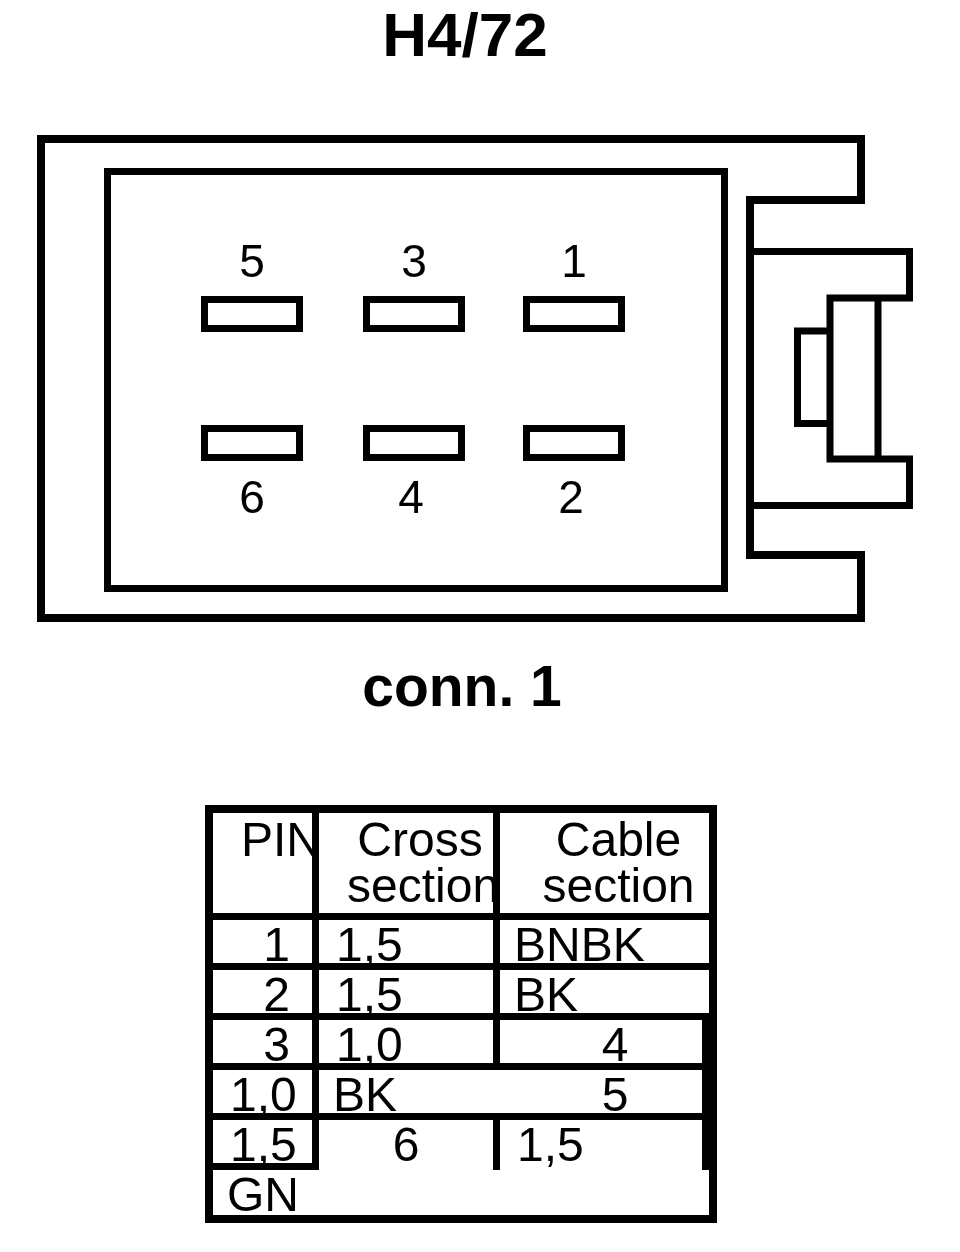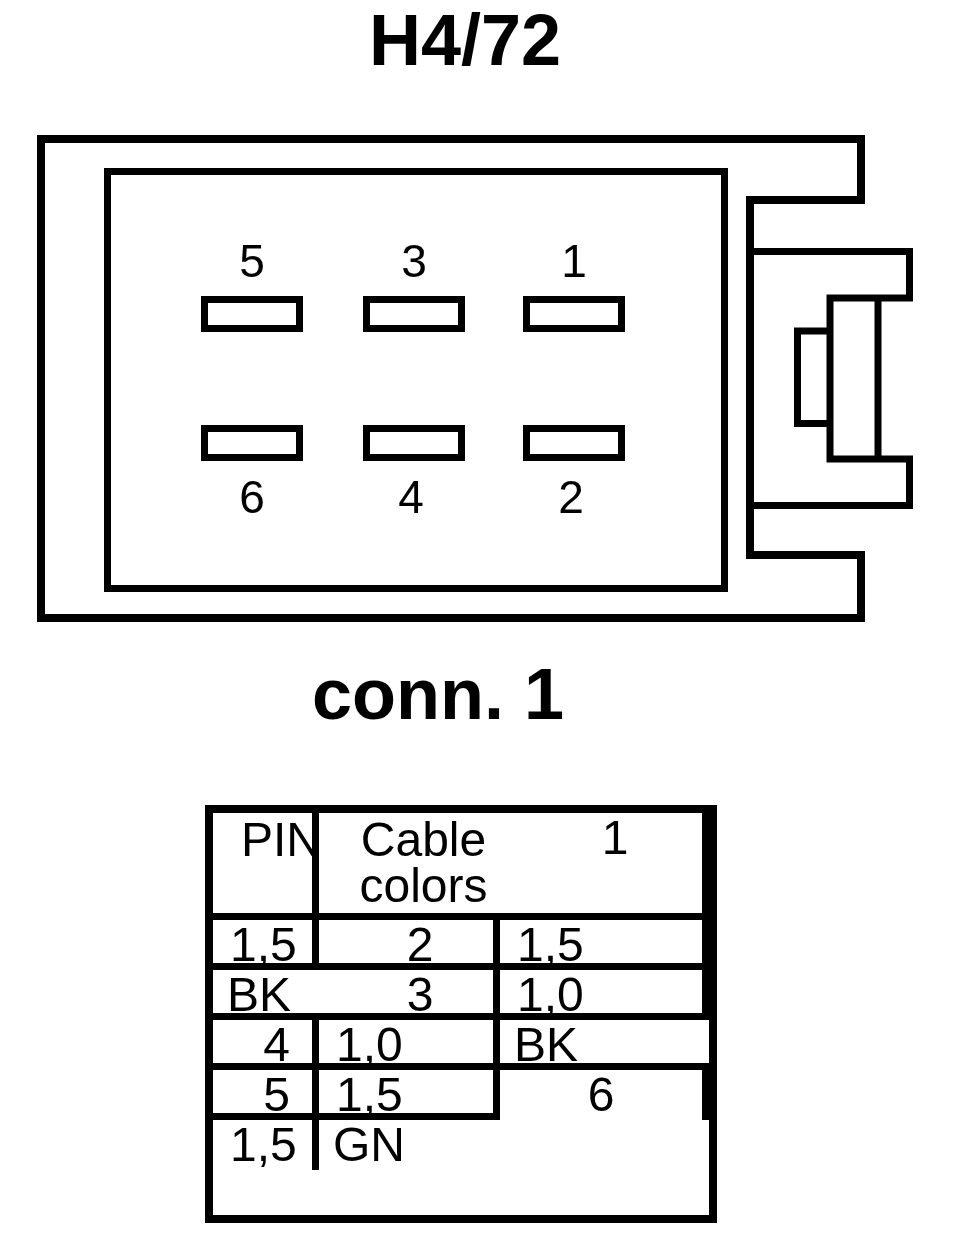--- a/index.html
+++ b/index.html
@@ -15,21 +15,21 @@
     font-family: "Liberation Sans", "DejaVu Sans", sans-serif;
     color: #000000;
     overflow: hidden;
   }
   .abs { position: absolute; }
 
   #title {
     left: 347px;
     top: 4px;
     width: 236px;
-    font-size: 72px;
+    font-size: 62px;
     font-weight: bold;
     line-height: 1;
     text-align: center;
     white-space: nowrap;
   }
 
   #connector-svg {
     left: 0;
     top: 0;
     width: 960px;
@@ -48,23 +48,24 @@
     font-size: 46px;
     line-height: 46px;
   }
   .pin-label.top { top: 238px; }
   .pin-label.bottom { top: 474px; }
 
   #conn-caption {
     left: 312px;
     top: 658px;
     width: 300px;
-    font-size: 72px;
+    font-size: 57px;
     font-weight: bold;
     line-height: 1;
+    text-align: center;
     white-space: nowrap;
   }
 
   #pin-table {
     left: 205px;
     top: 805px;
     width: 512px;
     height: 418px;
     border: 8px solid #000000;
     box-sizing: border-box;
@@ -125,24 +126,26 @@
   <div class="abs pin-label top" style="left:524px;">1</div>
   <div class="abs pin-label bottom" style="left:202px;">6</div>
   <div class="abs pin-label bottom" style="left:361px;">4</div>
   <div class="abs pin-label bottom" style="left:521px;">2</div>
 
   <div id="conn-caption" class="abs">conn. 1</div>
 
   <div id="pin-table" class="abs">
 
     <div class="cell header br bb">PIN</div>
-    <div class="cell header bb">Cable colors</div>
+    <div class="cell header br bb">Cross section</div>
+    <div class="cell header bb">Cable section</div>
 
     <div class="cell val c-pin br bb">1</div>
     <div class="cell val c-cross br bb">1,5</div>
+    <div class="cell val c-color bb">BNBK</div>
 
     <div class="cell val c-pin br bb">2</div>
     <div class="cell val c-cross br bb">1,5</div>
     <div class="cell val c-color bb">BK</div>
 
     <div class="cell val c-pin br bb">3</div>
     <div class="cell val c-cross br bb">1,0</div>
 
     <div class="cell val c-pin br bb">4</div>
     <div class="cell val c-cross br bb">1,0</div>

